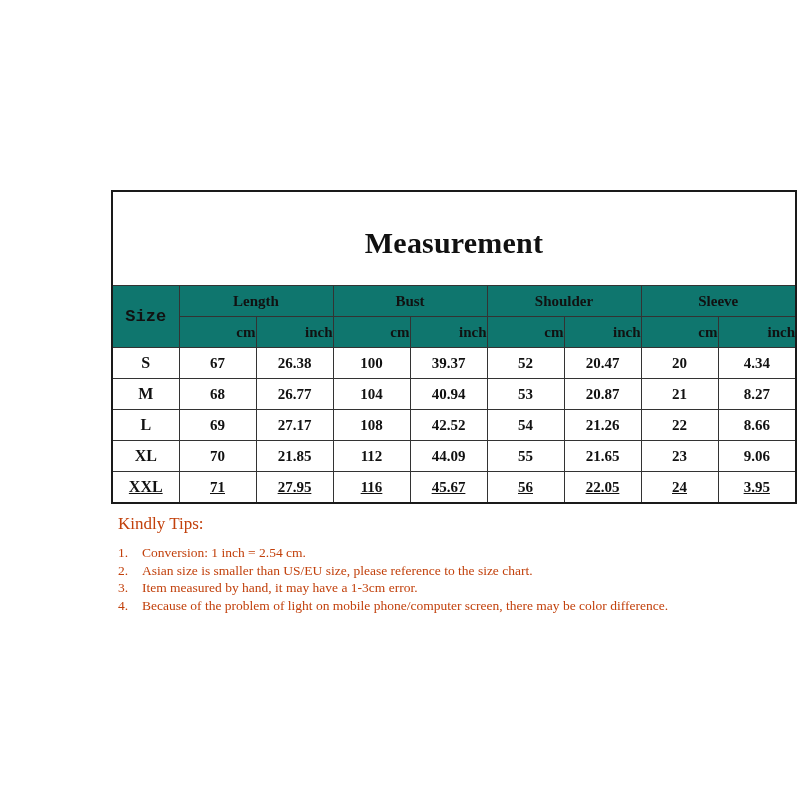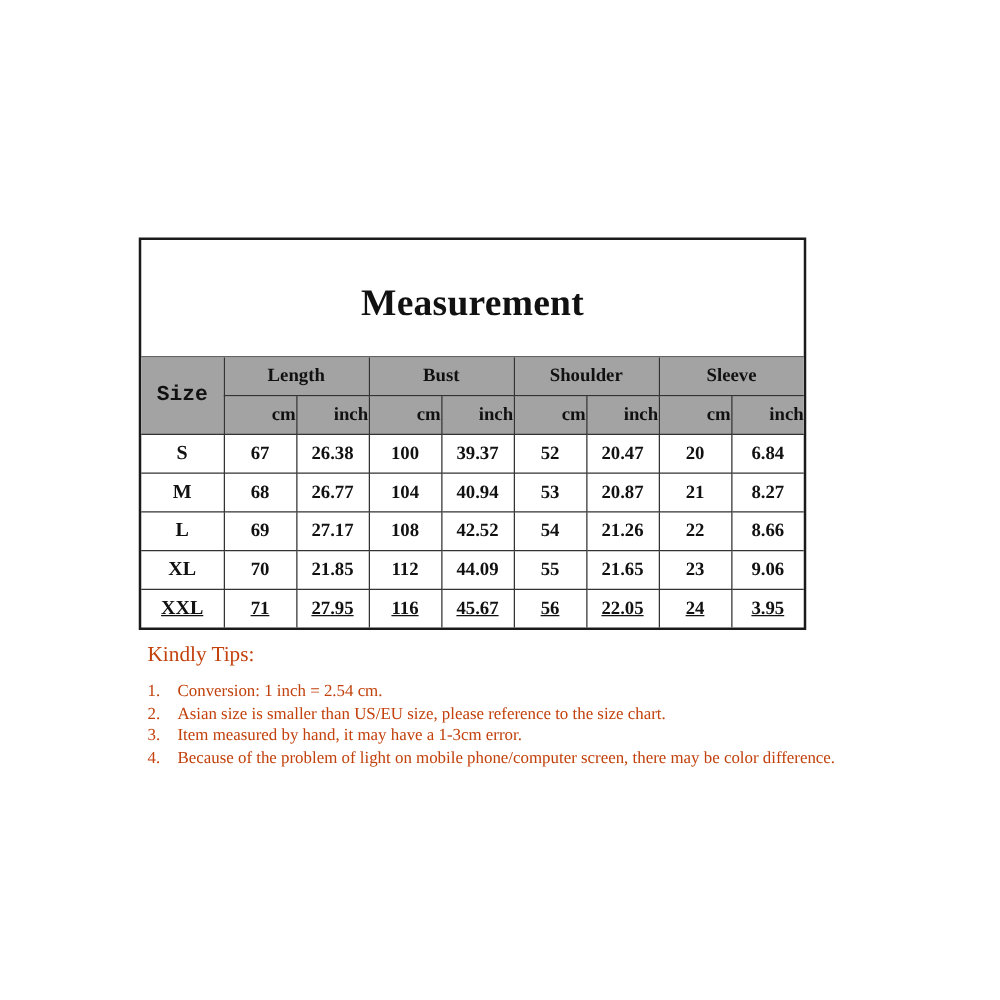--- a/index.html
+++ b/index.html
@@ -1,29 +1,29 @@
 <!DOCTYPE html>
 <html><head>
 <meta charset="utf-8">
 <style>
   html, body { margin:0; padding:0; background:#ffffff; }
   body { width:800px; height:800px; position:relative; overflow:hidden; font-family:"Liberation Serif", serif; color:#111; }
   .chart {
-    position:absolute; left:111px; top:190px; width:534px;
+    position:absolute; left:111px; top:190px; width:686px;
     border:2px solid #1a1a1a; box-sizing:border-box;
   }
   .title-row {
     height:94px; display:flex; align-items:center; justify-content:center;
     border-bottom:1px solid #333;
     font-weight:bold; font-size:30px; letter-spacing:0.2px;
     padding-top:8px; box-sizing:border-box;
   }
   table { border-collapse:collapse; width:100%; table-layout:fixed; }
   td, th { border:1px solid #333; text-align:center; font-weight:bold; padding:0; }
-  th { background:#a3a3a3; font-size:15px; }
+  th { background:#0f766e; font-size:15px; }
   .h1 th { height:30px; }
   .h2 th { height:30px;text-align:right; }
   th.size { font-size:17px;font-family:Liberation Mono, monospace; }
   td { height:30px; font-size:15px; }
   td.size { font-size:16px; }
   table tr:first-child th { border-top:none; }
   table tr th:first-child, table tr td:first-child { border-left:none; }
   table tr th:last-child, table tr td:last-child { border-right:none; }
   table tr:last-child td { border-bottom:none;text-decoration:underline; }
   .tips { position:absolute; left:118px; top:514px; width:600px; font-size:16px; color:#c2410c; }
@@ -70,21 +70,21 @@
     </tr>
     <tr>
       <td class="size">S</td>
       <td>67</td>
       <td>26.38</td>
       <td>100</td>
       <td>39.37</td>
       <td>52</td>
       <td>20.47</td>
       <td>20</td>
-      <td>6.84</td>
+      <td>4.34</td>
     </tr>
     <tr>
       <td class="size">M</td>
       <td>68</td>
       <td>26.77</td>
       <td>104</td>
       <td>40.94</td>
       <td>53</td>
       <td>20.87</td>
       <td>21</td>

